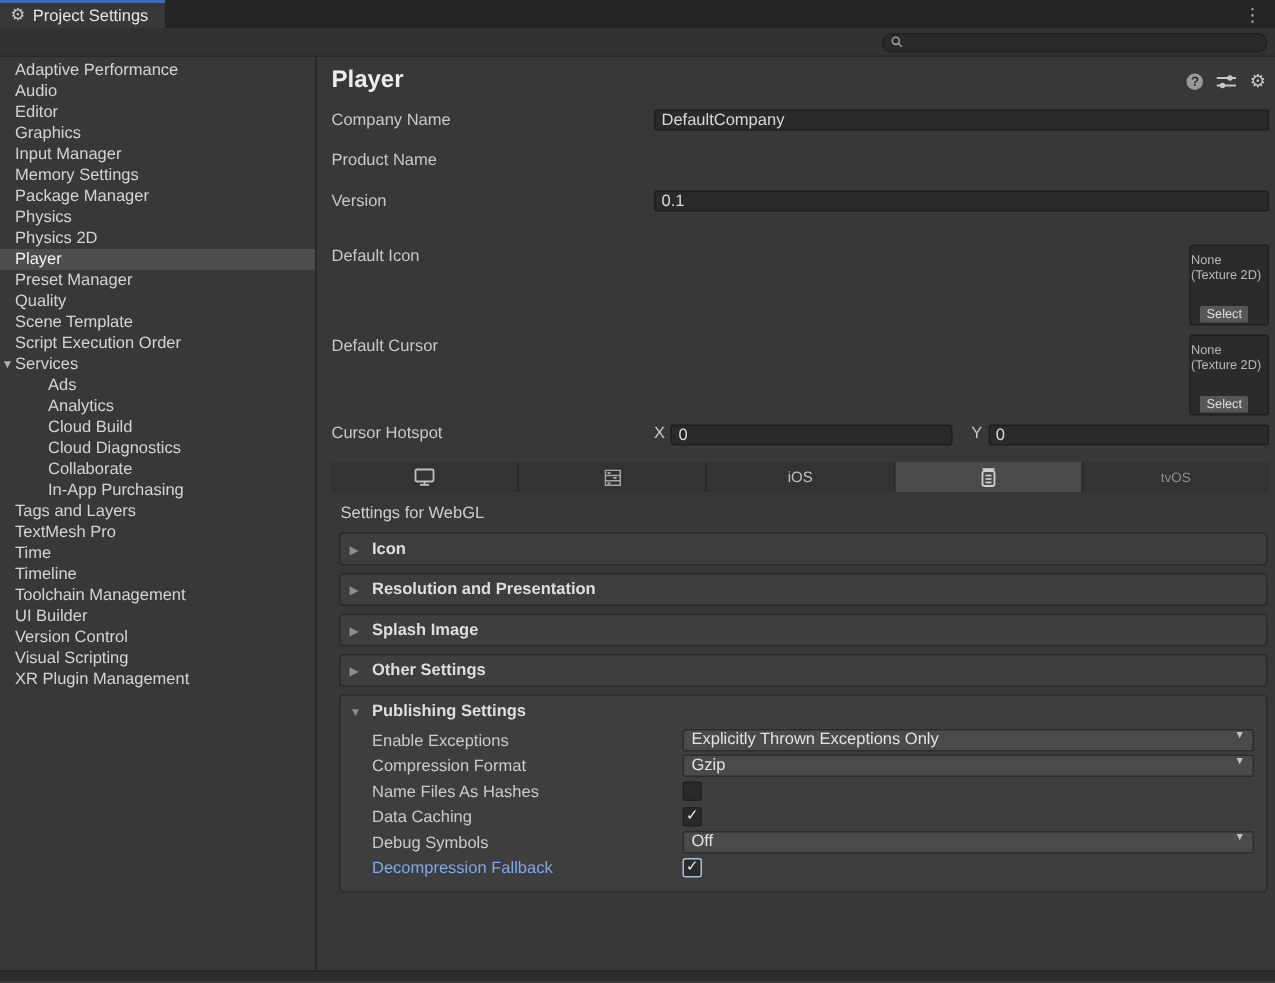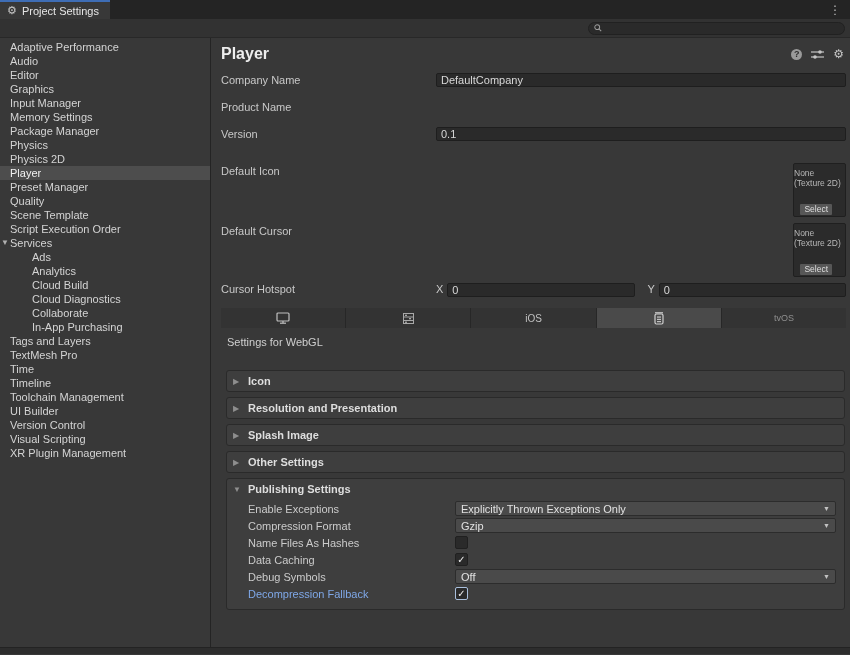--- a/index.html
+++ b/index.html
@@ -92,35 +92,35 @@
   .ptab {
     flex:1; background:#333333; border-right:1px solid #272727;
     display:flex; align-items:center; justify-content:center;
     color:#C0C0C0; font-size:10px; cursor:default;
   }
   .ptab:last-child { border-right:none; }
   .ptab.selected { background:#4A4A4A; }
   .ptab.dim { color:#8F8F8F; font-size:9px; }
 
   
-  .settings-heading { margin:8px 0 22px; padding-left:6px; color:#CFCFCF; }
+  .settings-heading { margin:8px 0 7px; padding-left:6px; color:#CFCFCF; }
   .section {
     margin:0 1px 5px 5px; background:#3E3E3E; border:1px solid #2A2A2A; border-radius:3px;
   }
   .sec-head { height:20px; display:flex; align-items:center; gap:6px; padding-left:6px; cursor:default; }
   .sec-head .tri { color:#8E8E8E; font-size:8px; width:9px; flex:none; }
   .sec-head .sec-label { font-weight:bold; color:#DEDEDE; }
 
   .pub-rows { padding:1px 8px 7px 0; }
   .pub-row { display:flex; align-items:center; height:17px; padding-left:21px; }
   .pub-row .plbl { width:207px; flex:none; color:#CBCBCB; }
   .pub-row.modified .plbl { color:#7FA8E8; }
   .dropdown {
     flex:1; height:15px; background:#4A4A4A; border:1px solid #2C2C2C; border-radius:2px;
-    display:flex; align-items:center; justify-content:space-between;
+    display:flex; justify-content:space-between;
     padding:0 5px; color:#E2E2E2; cursor:default;
   }
   .dd-arrow { font-size:7px; color:#C2C2C2; }
   .checkbox {
     width:13px; height:13px; flex:none; background:#2A2A2A; border:1px solid #202020; border-radius:2px;
     display:flex; align-items:center; justify-content:center; color:#ECECEC; font-size:10px; line-height:1;
   }
   .checkbox.highlight { border-color:#A9BFDC; }
   .checkbox .check { transform:translateY(-0.5px); }
 

